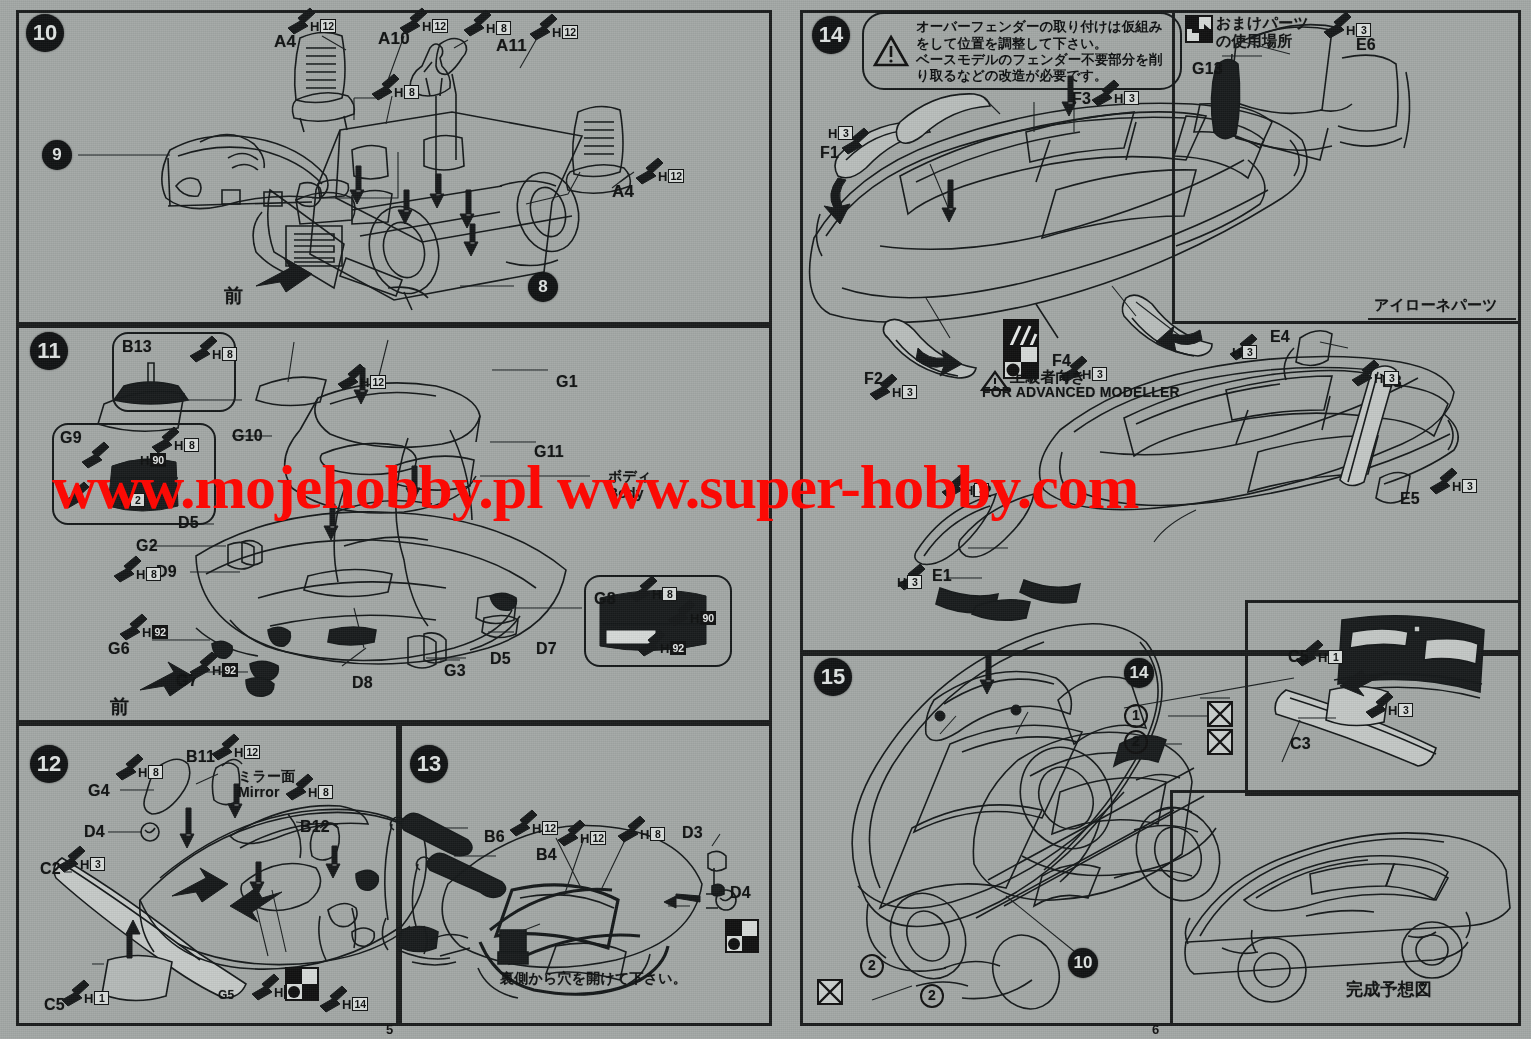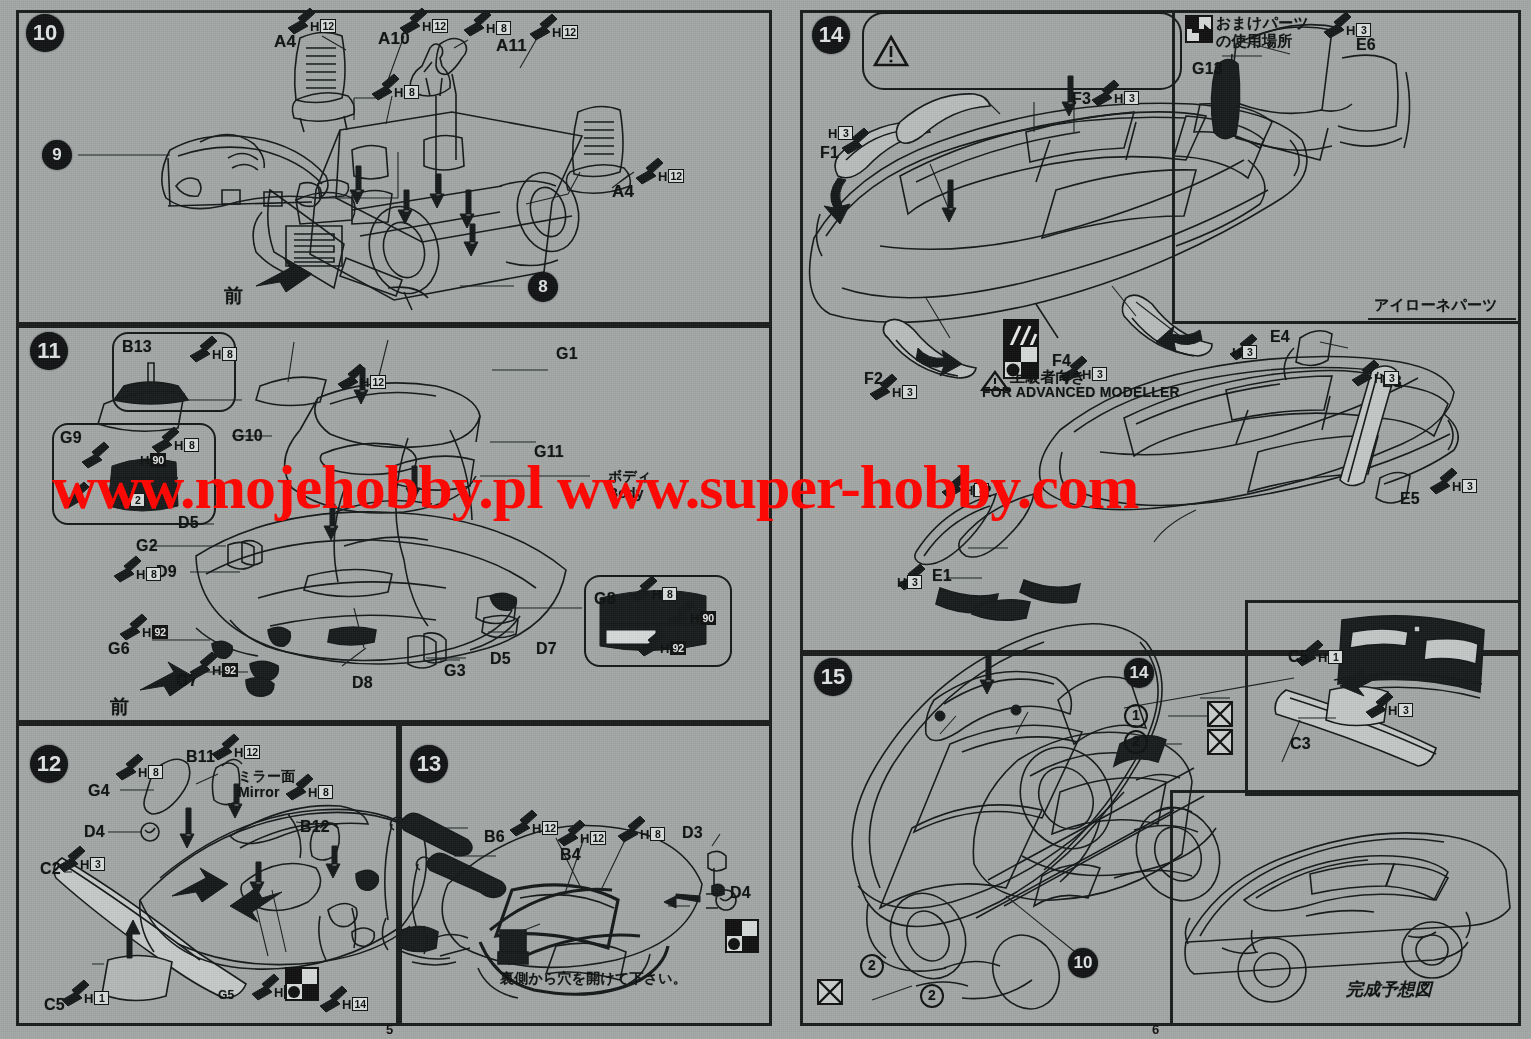--- a/index.html
+++ b/index.html
@@ -252,21 +252,21 @@
     <span>11</span>
   </div>
   <div class="subbox" style="left:112px;top:332px;width:120px;height:76px;"></div>
   <div class="subbox" style="left:52px;top:423px;width:160px;height:98px;"></div>
   <div class="subbox" style="left:584px;top:575px;width:144px;height:88px;"></div>
 
   <div class="lbl" style="left:122px;top:338px;font-size:16px;">B13</div>
   <div class="lbl" style="left:60px;top:429px;font-size:16px;">G9</div>
   <div class="lbl" style="left:594px;top:582px;font-size:16px;margin-top:8px;">G8</div>
 
-  <div class="lbl" style="left:556px;top:345px;font-size:16px;">G1</div>
+  <div class="lbl" style="left:556px;top:373px;font-size:16px;">G1</div>
   <div class="lbl" style="left:232px;top:427px;font-size:16px;">G10</div>
   <div class="lbl" style="left:534px;top:443px;font-size:16px;">G11</div>
   <div class="lbl" style="left:136px;top:537px;font-size:16px;">G2</div>
   <div class="lbl" style="left:444px;top:662px;font-size:16px;">G3</div>
   <div class="lbl" style="left:108px;top:640px;font-size:16px;">G6</div>
   <div class="lbl" style="left:176px;top:672px;font-size:16px;">G7</div>
   <div class="lbl" style="left:178px;top:514px;font-size:16px;">D5</div>
   <div class="lbl" style="left:536px;top:640px;font-size:16px;">D7</div>
   <div class="lbl" style="left:352px;top:674px;font-size:16px;">D8</div>
   <div class="lbl" style="left:156px;top:563px;font-size:16px;">D9</div>
@@ -433,21 +433,21 @@
     </g>
     <g class="fillblk">
       <path d="M700 902 l-24 -4 l0 -4 l24 2z M676 896 l0 12 l-12 -6z"></path>
     </g>
   </svg>
 
   <div class="stepnum" style="left:410px;top:745px;width:38px;height:38px;font-size:22px;">
     <span>13</span>
   </div>
   <div class="lbl" style="left:484px;top:828px;font-size:16px;">B6</div>
-  <div class="lbl" style="left:536px;top:846px;font-size:16px;margin-left:24px;">B4</div>
+  <div class="lbl" style="left:536px;top:846px;font-size:16px;">B4</div>
   <div class="lbl" style="left:682px;top:824px;font-size:16px;">D3</div>
   <div class="lbl" style="left:730px;top:884px;font-size:16px;">D4</div>
   <div class="lbl jp" style="left:500px;top:970px;font-size:14px;">裏側から穴を開けて下さい。</div>
 
   <svg width="1531" height="1039">
     <g class="fillblk">
       <path d="M520 820 l12 -10 l5 5 l-12 11z M510 830 l14 -8 l6 6 l-14 8z"></path>
       <path d="M568 830 l12 -10 l5 5 l-12 11z M558 840 l14 -8 l6 6 l-14 8z"></path>
       <path d="M628 826 l12 -10 l5 5 l-12 11z M618 836 l14 -8 l6 6 l-14 8z"></path>
     </g>
@@ -465,20 +465,24 @@
 
   <div class="stepnum" style="left:812px;top:16px;width:38px;height:38px;font-size:22px;">
     <span>14</span>
   </div>
   <div class="warnbox" style="left:862px;top:12px;width:296px;height:64px;display:flex;align-items:center;gap:8px;">
     <svg width="34" height="32" style="position:static;flex:0 0 auto;">
       <path d="M17 2 L33 30 H1 Z" fill="none" stroke="#111" stroke-width="2.6"></path>
       <path d="M17 11 v11" stroke="#111" stroke-width="2.6"></path>
       <circle cx="17" cy="26" r="1.6" fill="#111"></circle>
     </svg>
+    <div class="warntxt jp" style="white-space:pre-line;">オーバーフェンダーの取り付けは仮組み
+をして位置を調整して下さい。
+ベースモデルのフェンダー不要部分を削
+り取るなどの改造が必要です。</div>
   </div>
 
   <svg width="1531" height="1039">
     <rect x="1186" y="16" width="26" height="26" fill="#d6dad8" stroke="#111" stroke-width="2"></rect>
     <rect x="1186" y="16" width="13" height="13" fill="#111"></rect>
     <rect x="1199" y="29" width="13" height="13" fill="#111"></rect>
     <path d="M1192 29 h12 l0 -5 l8 7 l-8 7 l0 -5 h-12z" fill="#111"></path>
   </svg>
   <div class="lbl jp" style="left:1216px;top:14px;font-size:15px;white-space:pre-line;line-height:1.22;">おまけパーツ
 の使用場所</div>
@@ -757,21 +761,21 @@
       <path d="M1186 942 q-4 24 8 32 l240 -14 q26 -4 34 -18"></path>
       <path d="M1222 948 q18 8 36 4 M1408 936 q16 4 28 -4"></path>
       <ellipse cx="1272" cy="970" rx="34" ry="32"></ellipse>
       <ellipse cx="1272" cy="970" rx="18" ry="17"></ellipse>
       <ellipse cx="1432" cy="950" rx="30" ry="28"></ellipse>
       <ellipse cx="1432" cy="950" rx="16" ry="15"></ellipse>
       <path d="M1190 918 q-8 14 -2 26 M1466 912 q8 14 0 26"></path>
       <path d="M1306 916 q36 -8 68 -4 M1252 930 q-2 12 4 22"></path>
     </g>
   </svg>
-  <div class="lbl jp" style="left:1346px;top:978px;font-size:17px;font-style:italic;">完成予想図</div>
+  <div class="lbl jp" style="left:1346px;top:978px;font-size:17px;">完成予想図</div>
 
   <div class="pagenum" style="left:386px;top:1022px;">5</div>
   <div class="pagenum" style="left:1152px;top:1022px;">6</div>
 
   <div class="grain"></div>
 
   <div class="watermark">www.mojehobby.pl   www.super-hobby.com</div>
 
 </div>
 

